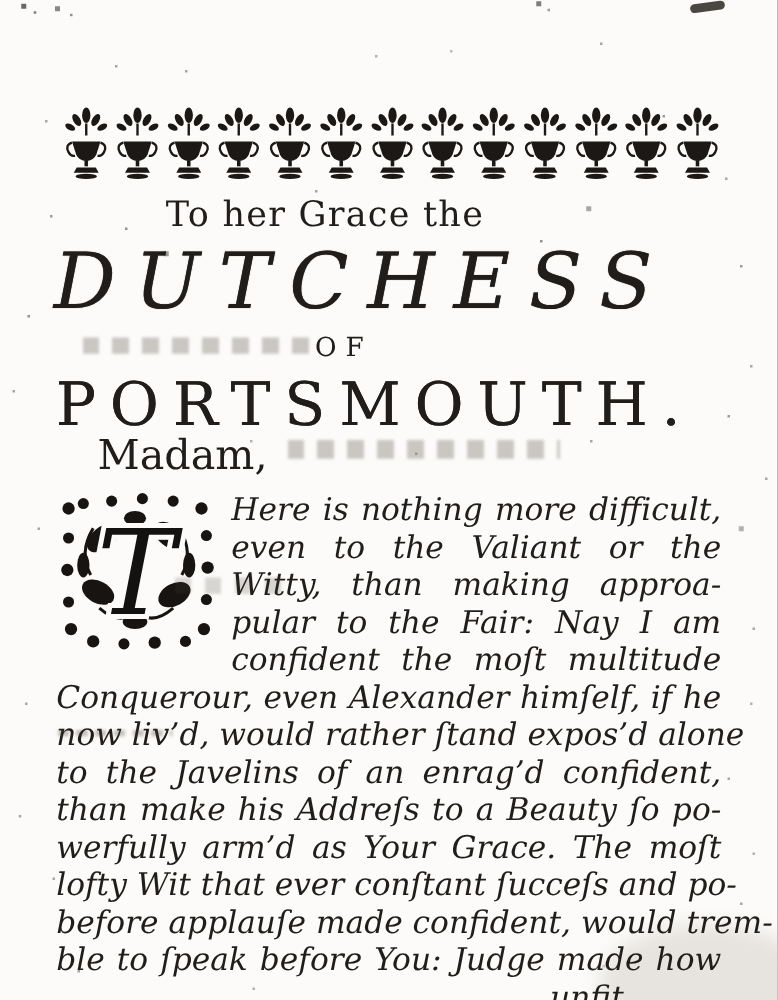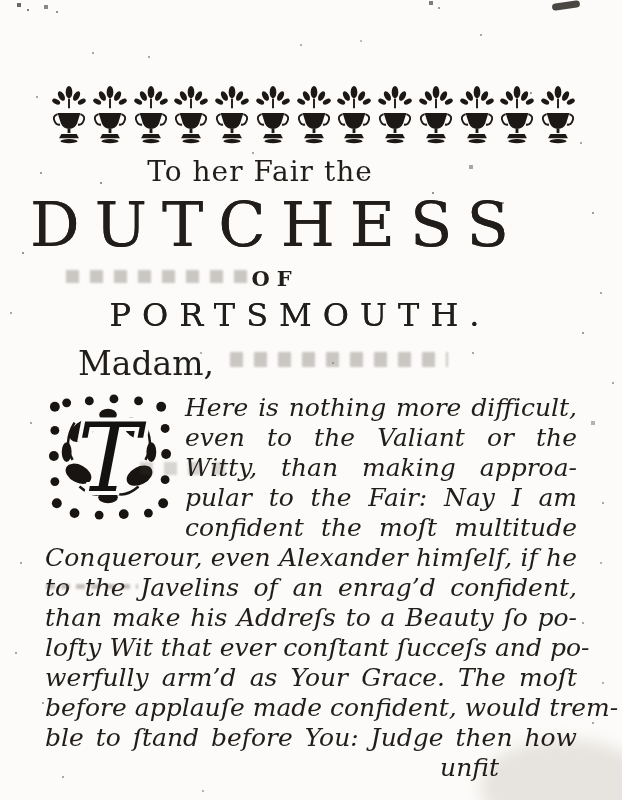--- a/index.html
+++ b/index.html
@@ -47,26 +47,26 @@
   .bleed-witty{left:140px;top:462px;width:96px;height:13px;opacity:.4;}
   .bleed-nowlivd{left:46px;top:584px;width:92px;height:5px;opacity:.5;
     background:repeating-linear-gradient(90deg,rgba(70,62,54,.6) 0 9px,transparent 9px 15px);}
   
   .ornament-row{position:absolute;left:50px;top:84px;width:527px;display:flex;
     justify-content:space-between;align-items:flex-end;}
   .fleuron{display:inline-block;line-height:0;}
   
   .kicker{position:absolute;left:45px;top:155px;width:430px;text-align:center;
     font-size:28px;letter-spacing:1px;}
-  .title1{position:absolute;left:30px;top:194px;width:520px;
-    font-size:62px;letter-spacing:15px;line-height:1;text-shadow:0 0 .6px rgba(32,29,26,.9);}
+  .title1{position:absolute;left:30px;top:194px;width:520px;text-align:center;
+    font-size:62px;letter-spacing:15px;line-height:1;text-shadow:0 0 .6px rgba(32,29,26,.9);font-style:italic;}
   .of{position:absolute;left:0;top:266px;width:550px;text-align:center;
-    font-size:21px;letter-spacing:7px;font-weight:bold;}
+    font-size:21px;letter-spacing:7px;font-weight:normal;}
   .title2{position:absolute;left:0;top:296px;width:600px;text-align:center;
-    font-size:32px;letter-spacing:11px;text-shadow:0 0 .5px rgba(32,29,26,.9);}
+    font-size:48px;letter-spacing:11px;text-shadow:0 0 .5px rgba(32,29,26,.9);}
   .salutation{position:absolute;left:78px;top:344px;font-size:33px;}
   
   .body-block{position:absolute;left:45px;top:393px;width:532px;
     font-style:italic;font-size:25px;line-height:30px;}
   .first-para{display:flex;}
   .dropcap{width:128px;height:128px;flex:none;margin-right:12px;}
   .wrapped-lines{flex:1;min-width:0;}
   .bline{height:30px;text-align:justify;text-align-last:justify;white-space:nowrap;overflow:visible;}
   .catchword{text-align:right;padding-right:78px;margin-top:0;height:30px;}
 </style>
@@ -347,21 +347,21 @@
       </g>
       <g fill="none" stroke="#1b1815" stroke-width="2">
         <path d="M20 14 v10"></path>
         <path d="M8 30 q-6 2 -3 8 q2 4 5.5 3"></path>
         <path d="M32 30 q6 2 3 8 q-2 4 -5.5 3"></path>
       </g>
     </svg>
   </span>
 </div>
 
-  <div class="kicker">To her Fair the</div>
+  <div class="kicker">To her Grace the</div>
   <div class="title1">DUTCHESS</div>
 
   <div class="bleed bleed-of"></div>
   <div class="of">OF</div>
 
   <div class="title2">PORTSMOUTH.</div>
 
   <div class="bleed bleed-madam"></div>
   <div class="salutation">Madam,</div>
 
@@ -408,25 +408,26 @@
       </div>
       <div class="wrapped-lines">
         <div class="bline">Here is nothing more difficult,</div>
         <div class="bline">even to the Valiant or the</div>
         <div class="bline">Witty, than making approa-</div>
         <div class="bline">pular to the Fair:  Nay I am</div>
         <div class="bline">confident the moſt multitude</div>
       </div>
     </div>
     <div class="bline">Conquerour, even Alexander himſelf, if he</div>
+    <div class="bline">now liv’d, would rather ſtand expos’d alone</div>
     <div class="bline">to the Javelins of an enrag’d confident,</div>
     <div class="bline">than make his Addreſs to a Beauty ſo po-</div>
+    <div class="bline">werfully arm’d as Your Grace.  The moſt</div>
     <div class="bline">lofty Wit that ever conſtant ſucceſs and po-</div>
-    <div class="bline">werfully arm’d as Your Grace.  The moſt</div>
     <div class="bline">before applauſe made confident, would trem-</div>
-    <div class="bline">ble to ſtand before You:  Judge then how</div>
+    <div class="bline">ble to ſpeak before You:  Judge made how</div>
     <div class="catchword">unfit</div>
   </div>
 
   <div class="bleed bleed-witty"></div>
   <div class="bleed bleed-nowlivd"></div>
 
 </div>
 
 </body></html>

